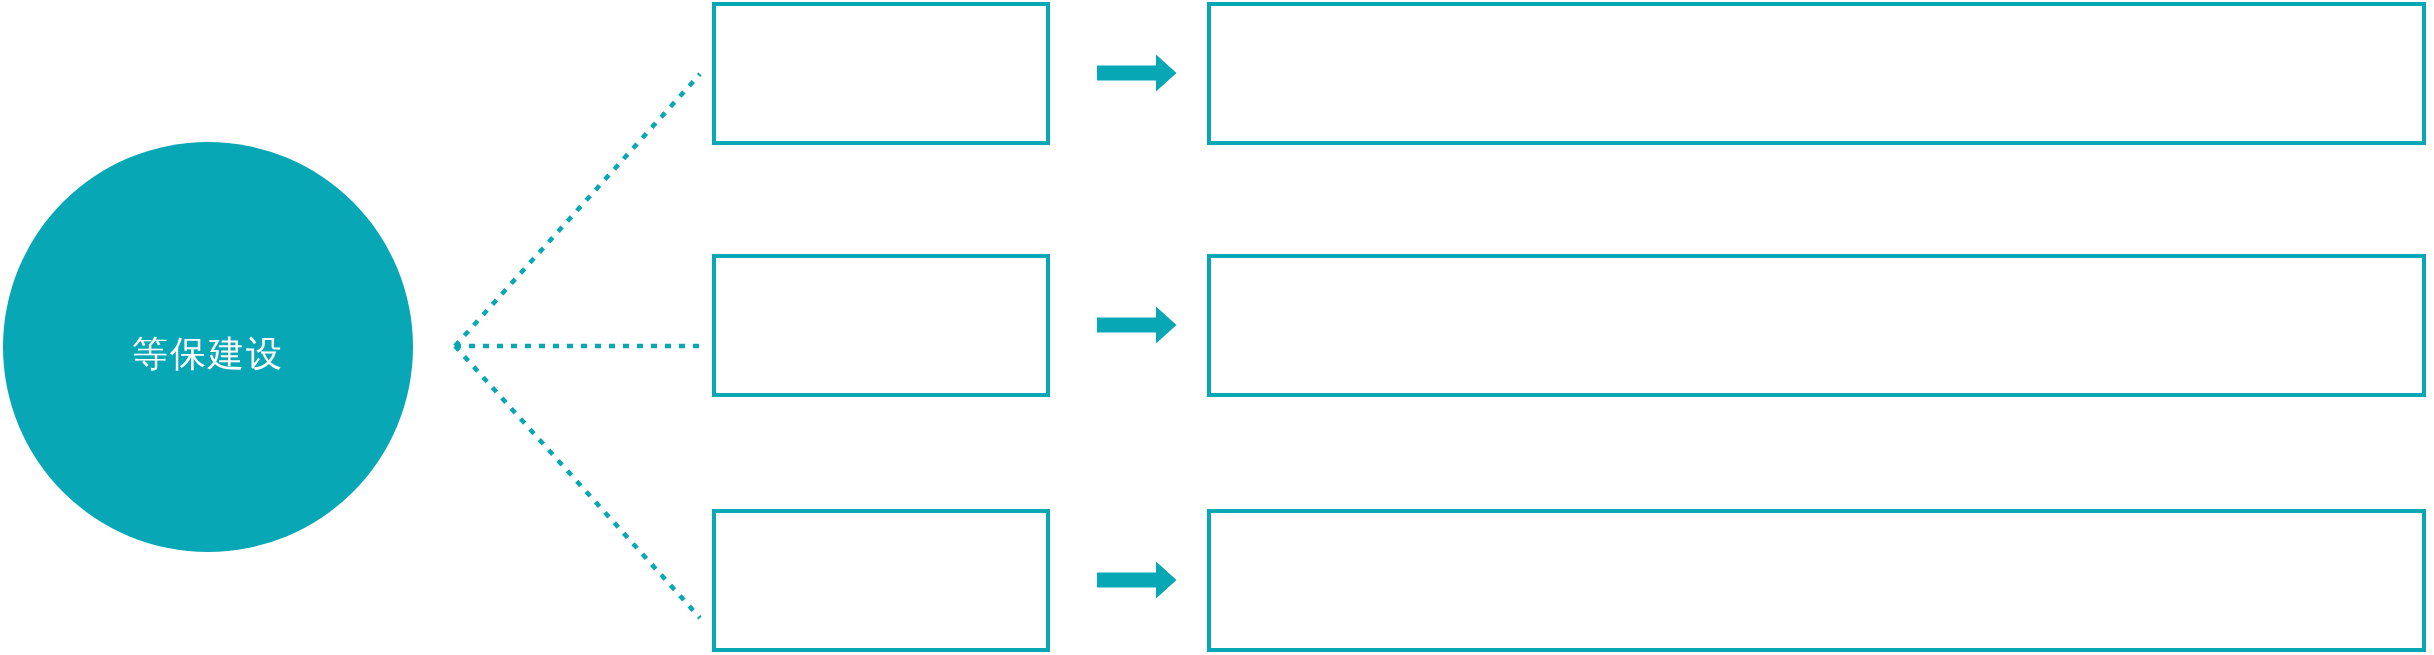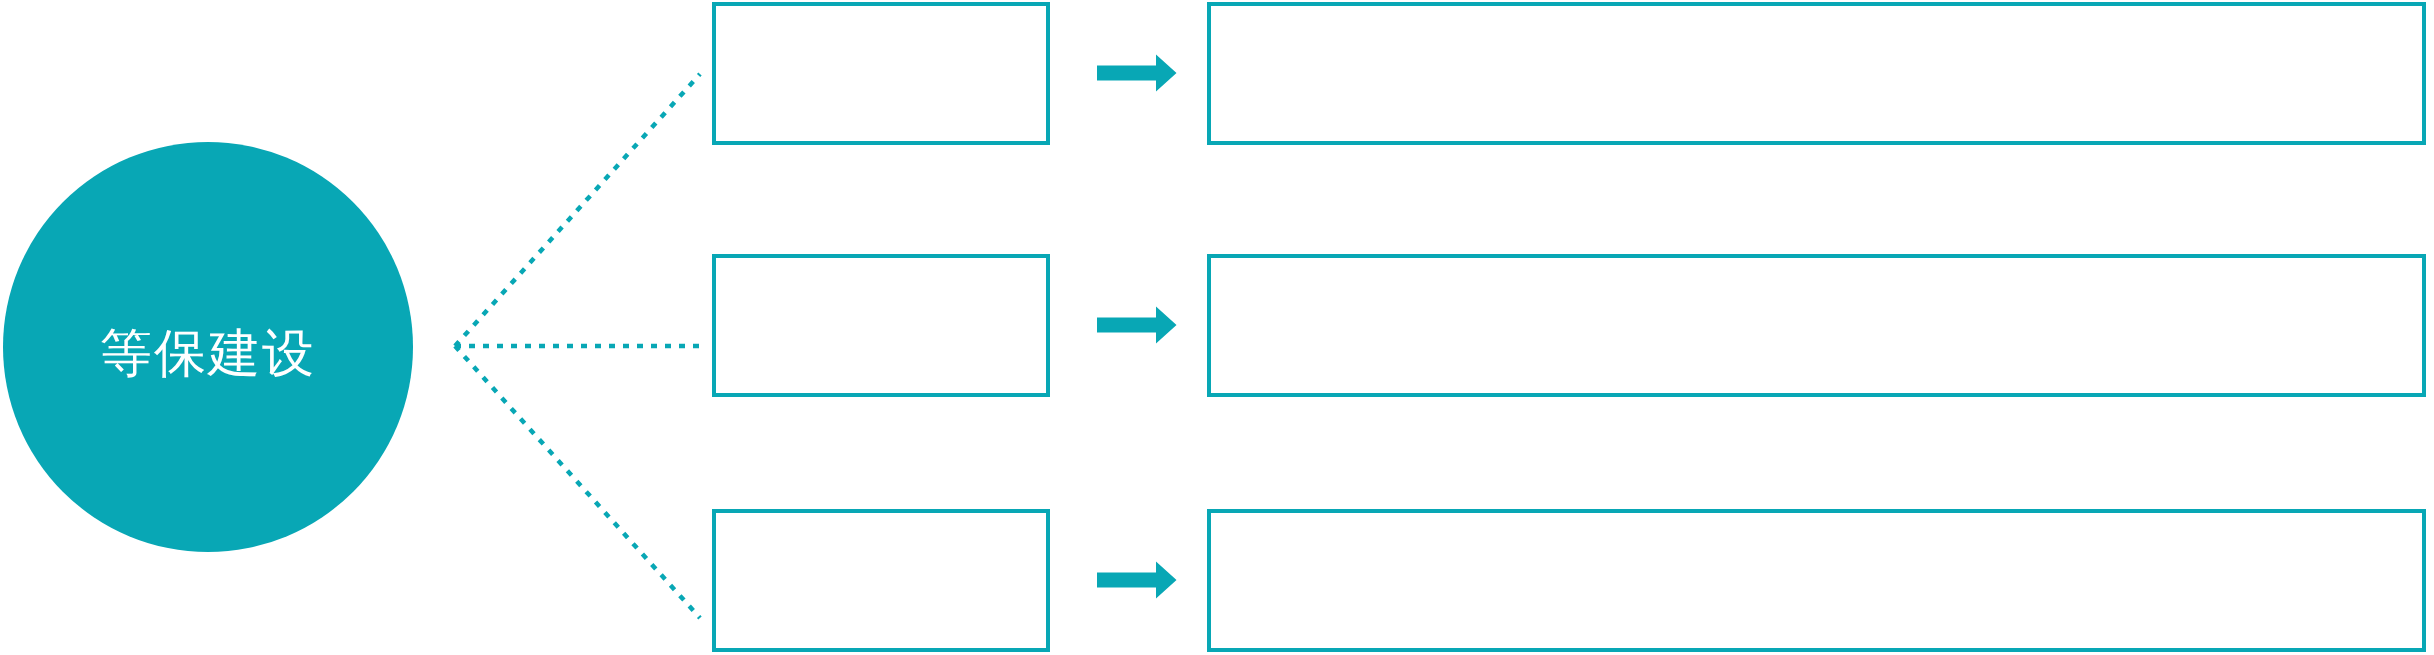--- a/index.html
+++ b/index.html
@@ -36,21 +36,21 @@
     border-radius: 50%;
     background: var(--accent);
     display: flex;
     flex-direction: column;
     align-items: center;
     justify-content: center;
     text-align: center;
   }
   .circle-label {
     color: var(--circle-text);
-    font-size: 52px;
+    font-size: 36px;
     font-weight: 300;
     line-height: 1.45;
     letter-spacing: 2px;
     margin-top: 14px;
   }
   .circle-label span { display: block; }
 
   
   .row {
     position: absolute;

